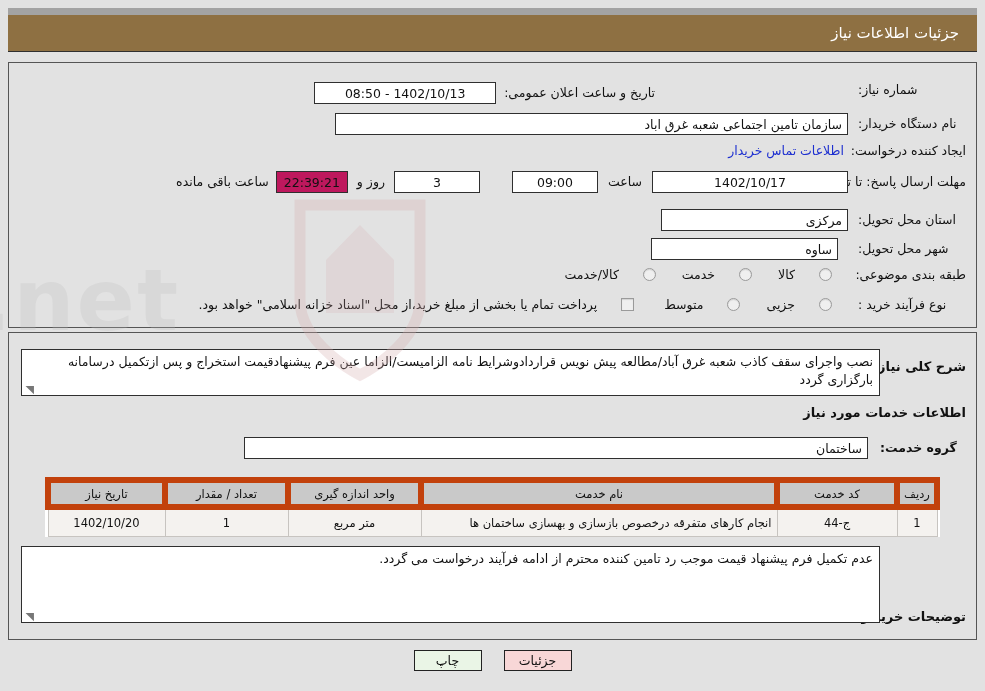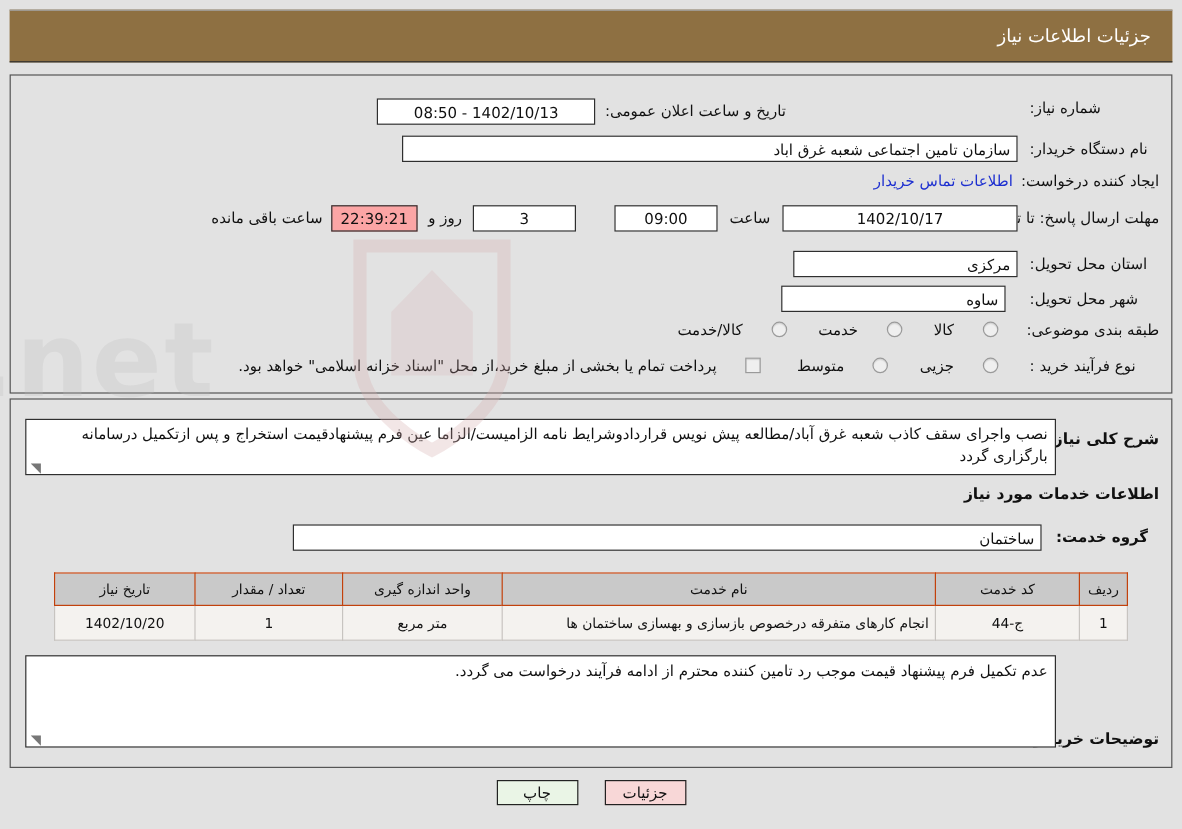--- a/index.html
+++ b/index.html
@@ -25,21 +25,21 @@
     z-index: 3;
     opacity: 0.30;
   }
 
   
   .header-bar {
     position: absolute;
     left: 8px; top: 8px;
     width: 969px; height: 44px;
     background: #8e7042;
-    border-top: 1px solid #a3a3a3;
+    border-top: 7px solid #a3a3a3;
     border-bottom: 1px solid #2f2f2f;
     display: flex;
     align-items: center;
     justify-content: flex-start;
     padding-right: 18px;
   }
   .header-title {
     color: #ffffff;
     font-size: 15px;
     letter-spacing: .2px;
@@ -146,21 +146,21 @@
     left: 45px; top: 477px;
     width: 895px;
     border-collapse: collapse;
     font-size: 11.5px;
     color: #111;
     background: #fff;
     border: 1px solid #9a9a9a;
   }
   .tbl th {
     background: #c9c9c9;
-    border: 1px solid #c2410c;
+    border: 6px solid #c2410c;
     height: 27px;
     font-weight: normal;
     font-size: 11.5px;
     padding: 0 4px;
   }
   .tbl td {
     background: #f4f2ef;
     border: 1px solid #c7c4c0;
     height: 29px;
     text-align: center;
@@ -213,21 +213,21 @@
       <div class="link" style="margin-right: 14px; color: rgb(29, 47, 208);">اطلاعات تماس خریدار</div>
     </div>
 
     <div class="row" style="right:10px; top:108px; align-items:flex-start;">
       <div class="lbl" style="width:108px; text-align:left; padding-top:3px;">مهلت ارسال پاسخ: تا تاریخ:</div>
       <div class="inp center" style="width:196px; margin-right:10px;">1402/10/17</div>
       <div class="plain" style="margin-right:10px; padding-top:3px;">ساعت</div>
       <div class="inp center" style="width:86px; margin-right:10px;">09:00</div>
       <div class="inp center" style="width:86px; margin-right:32px;">3</div>
       <div class="plain" style="margin-right:9px; padding-top:3px;">روز و</div>
-      <div class="inp timer" style="width: 72px; margin-right: 9px; background: #fca5a5;">22:39:21</div>
+      <div class="inp timer" style="width: 72px; margin-right: 9px; background: #be185d;">22:39:21</div>
       <div class="plain" style="margin-right:7px; padding-top:3px;">ساعت باقی مانده</div>
     </div>
 
     <div class="row" style="right:10px; top:146px;">
       <div class="lbl" style="width:108px; text-align:left;">استان محل تحویل:</div>
       <div class="inp right" style="width:187px; margin-right:10px;">مرکزی</div>
     </div>
 
     <div class="row" style="right:10px; top:175px;">
       <div class="lbl" style="width:108px; text-align:left;margin-left:10px;">شهر محل تحویل:</div>

